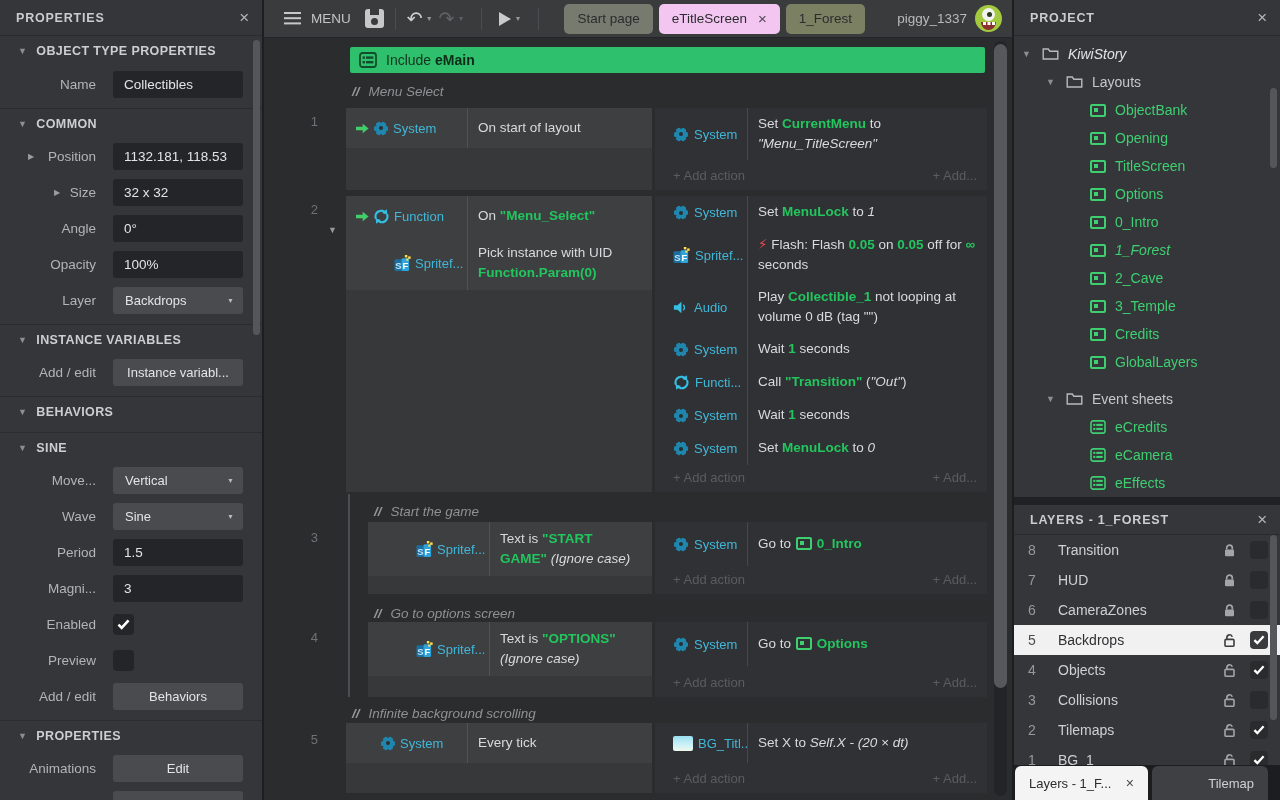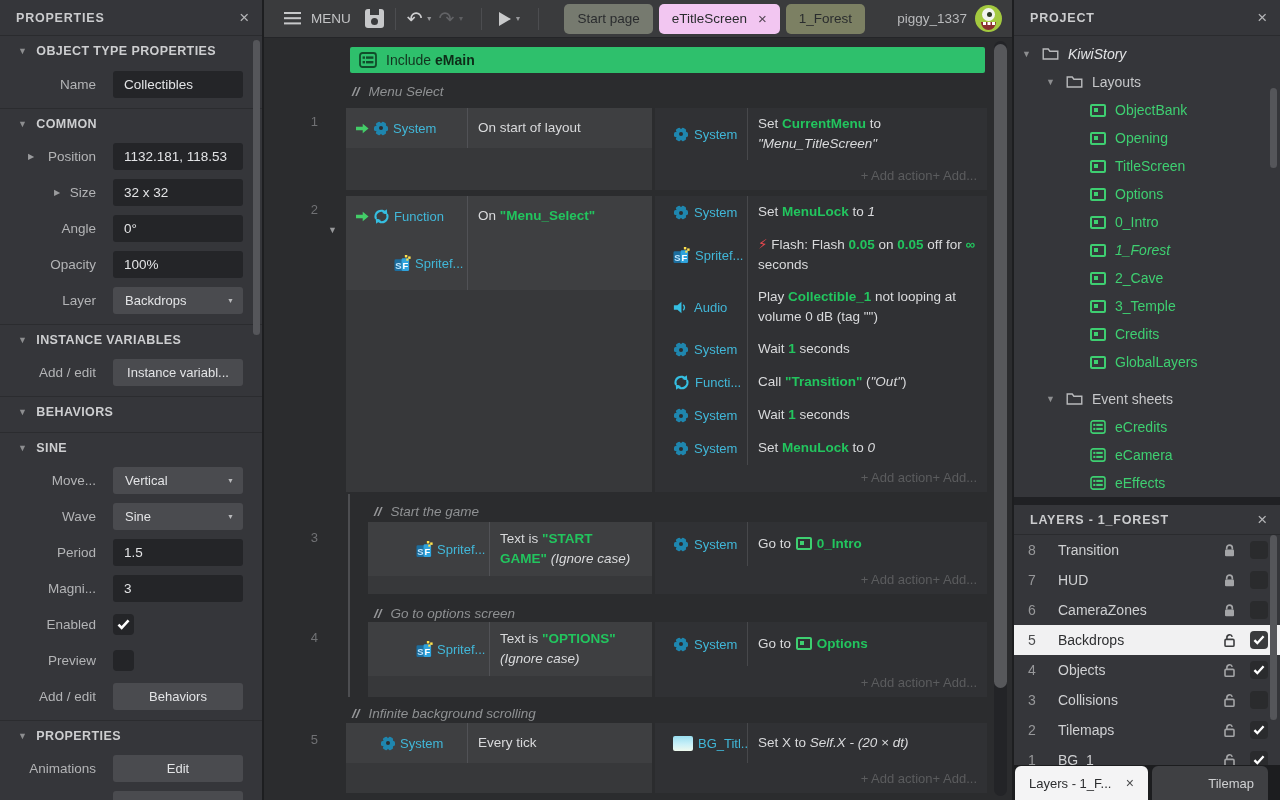--- a/index.html
+++ b/index.html
@@ -91,21 +91,21 @@
   .act-col{flex:1;display:flex;flex-direction:column;background:#303134;overflow:hidden}
   .act-row{display:flex;align-items:stretch;min-height:33px;flex:none;cursor:pointer}
   .act-row.two{min-height:52px}
   .act-row.tall{min-height:44px}
   .act-row.h40{min-height:40px}
   .act-icell{width:93px;flex:none;display:flex;align-items:center;gap:5px;padding-left:18px;
     border-right:1px solid #47484b}
   .act-text{flex:1;padding:5px 10px;color:#d9dadc;font-size:13.5px;line-height:1.5;
     display:flex;align-items:center;flex-wrap:wrap}
   .act-text>div{width:100%}
-  .act-add{margin-top:auto;display:flex;justify-content:flex-end;align-items:center;
+  .act-add{margin-top:auto;display:flex;justify-content:space-between;align-items:center;
     min-height:26px;padding:0 10px 4px 18px;color:#5b5c5e;font-size:13px}
   .act-add span{cursor:pointer}
   .seg-b{font-weight:700;color:#22c55e}
   .seg-i{font-style:italic}
   .seg-flash{color:#e8484f}
   .licon,.tic-layout{width:16px;height:13px;border:2px solid #3ecf71;border-radius:2px;position:relative;flex:none}
   .licon{display:inline-block;vertical-align:-2px;margin:0 5px 0 1px}
   .licon::after,.tic-layout::after{content:'';position:absolute;left:2px;top:2px;width:4px;height:4px;background:#3ecf71}
   .esb-track{position:absolute;right:5px;top:3px;width:13px;height:755px;background:#232427;border-radius:7px}
   .esb-thumb{position:absolute;right:5px;top:6px;width:13px;height:644px;background:#57585b;border-radius:7px;cursor:grab}
@@ -434,20 +434,23 @@
                   <text x="12" y="14.6" font-size="10" font-weight="bold" fill="#ffffff" text-anchor="middle">F</text>
                   <g fill="#ffe14d">
                     <rect x="11.5" y="0" width="2.6" height="2.6"></rect>
                     <rect x="15" y="1.5" width="2.6" height="2.6"></rect>
                     <rect x="13" y="3.8" width="2.2" height="2.2"></rect>
                   </g>
                 </svg>
               </span>
             <span class="cname">Spritef...</span>
           </div>
+          <div class="cond-text">
+              <div><span>Pick instance with UID </span><span class="seg-b">Function.Param(0)</span></div>
+            </div>
         </div>
       </div>
       <div class="act-col">
         <div class="act-row">
           <div class="act-icell">
             <span class="icon-gear">
                 <i></i>
                 <i></i>
                 <i></i>
                 <b></b>

